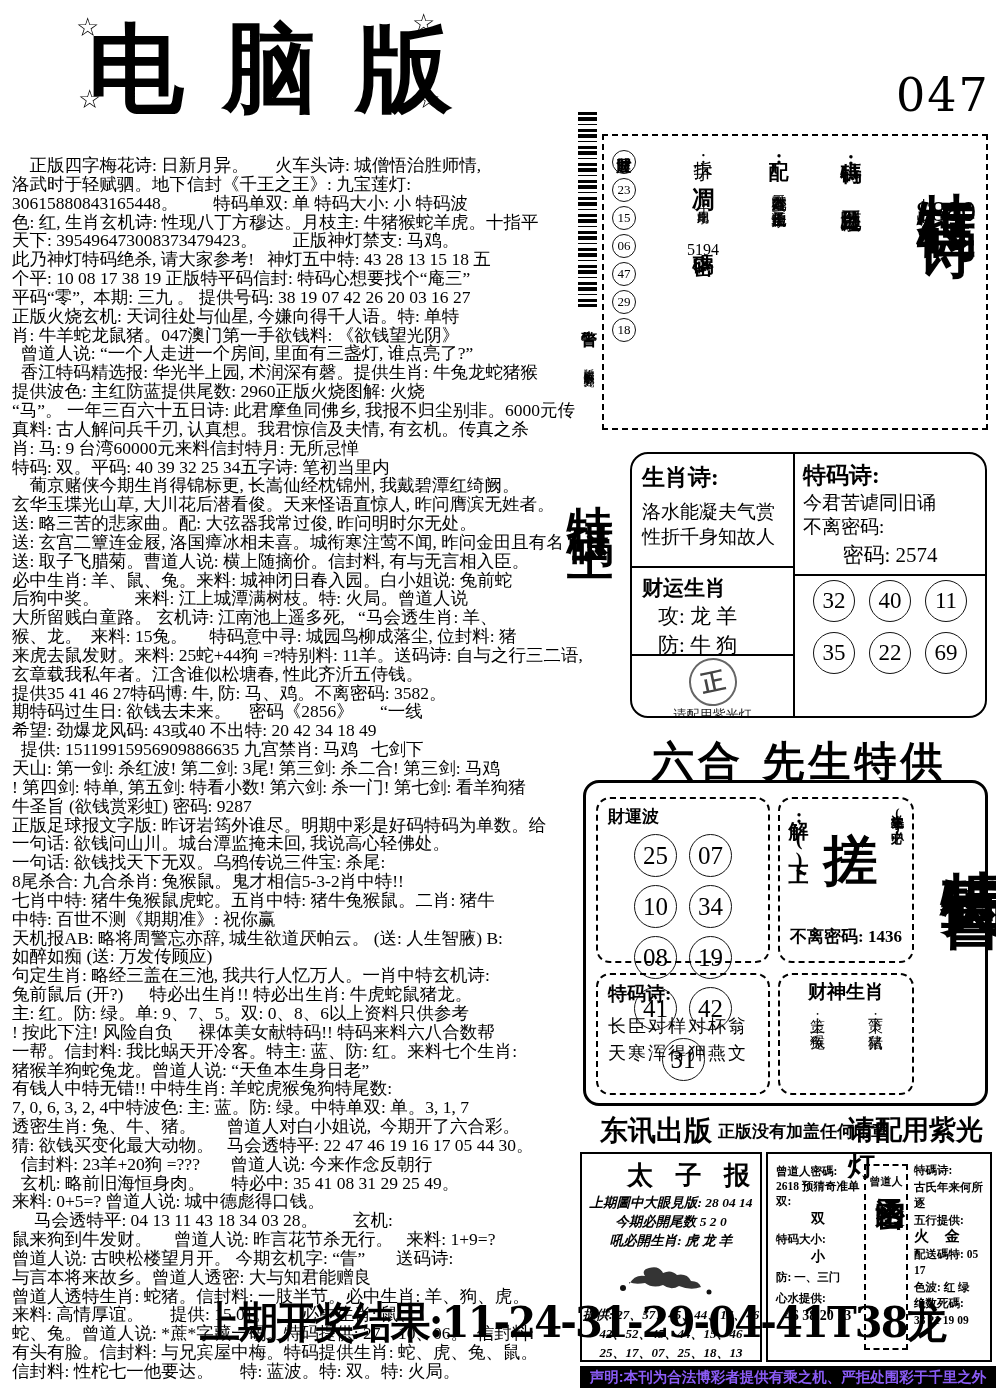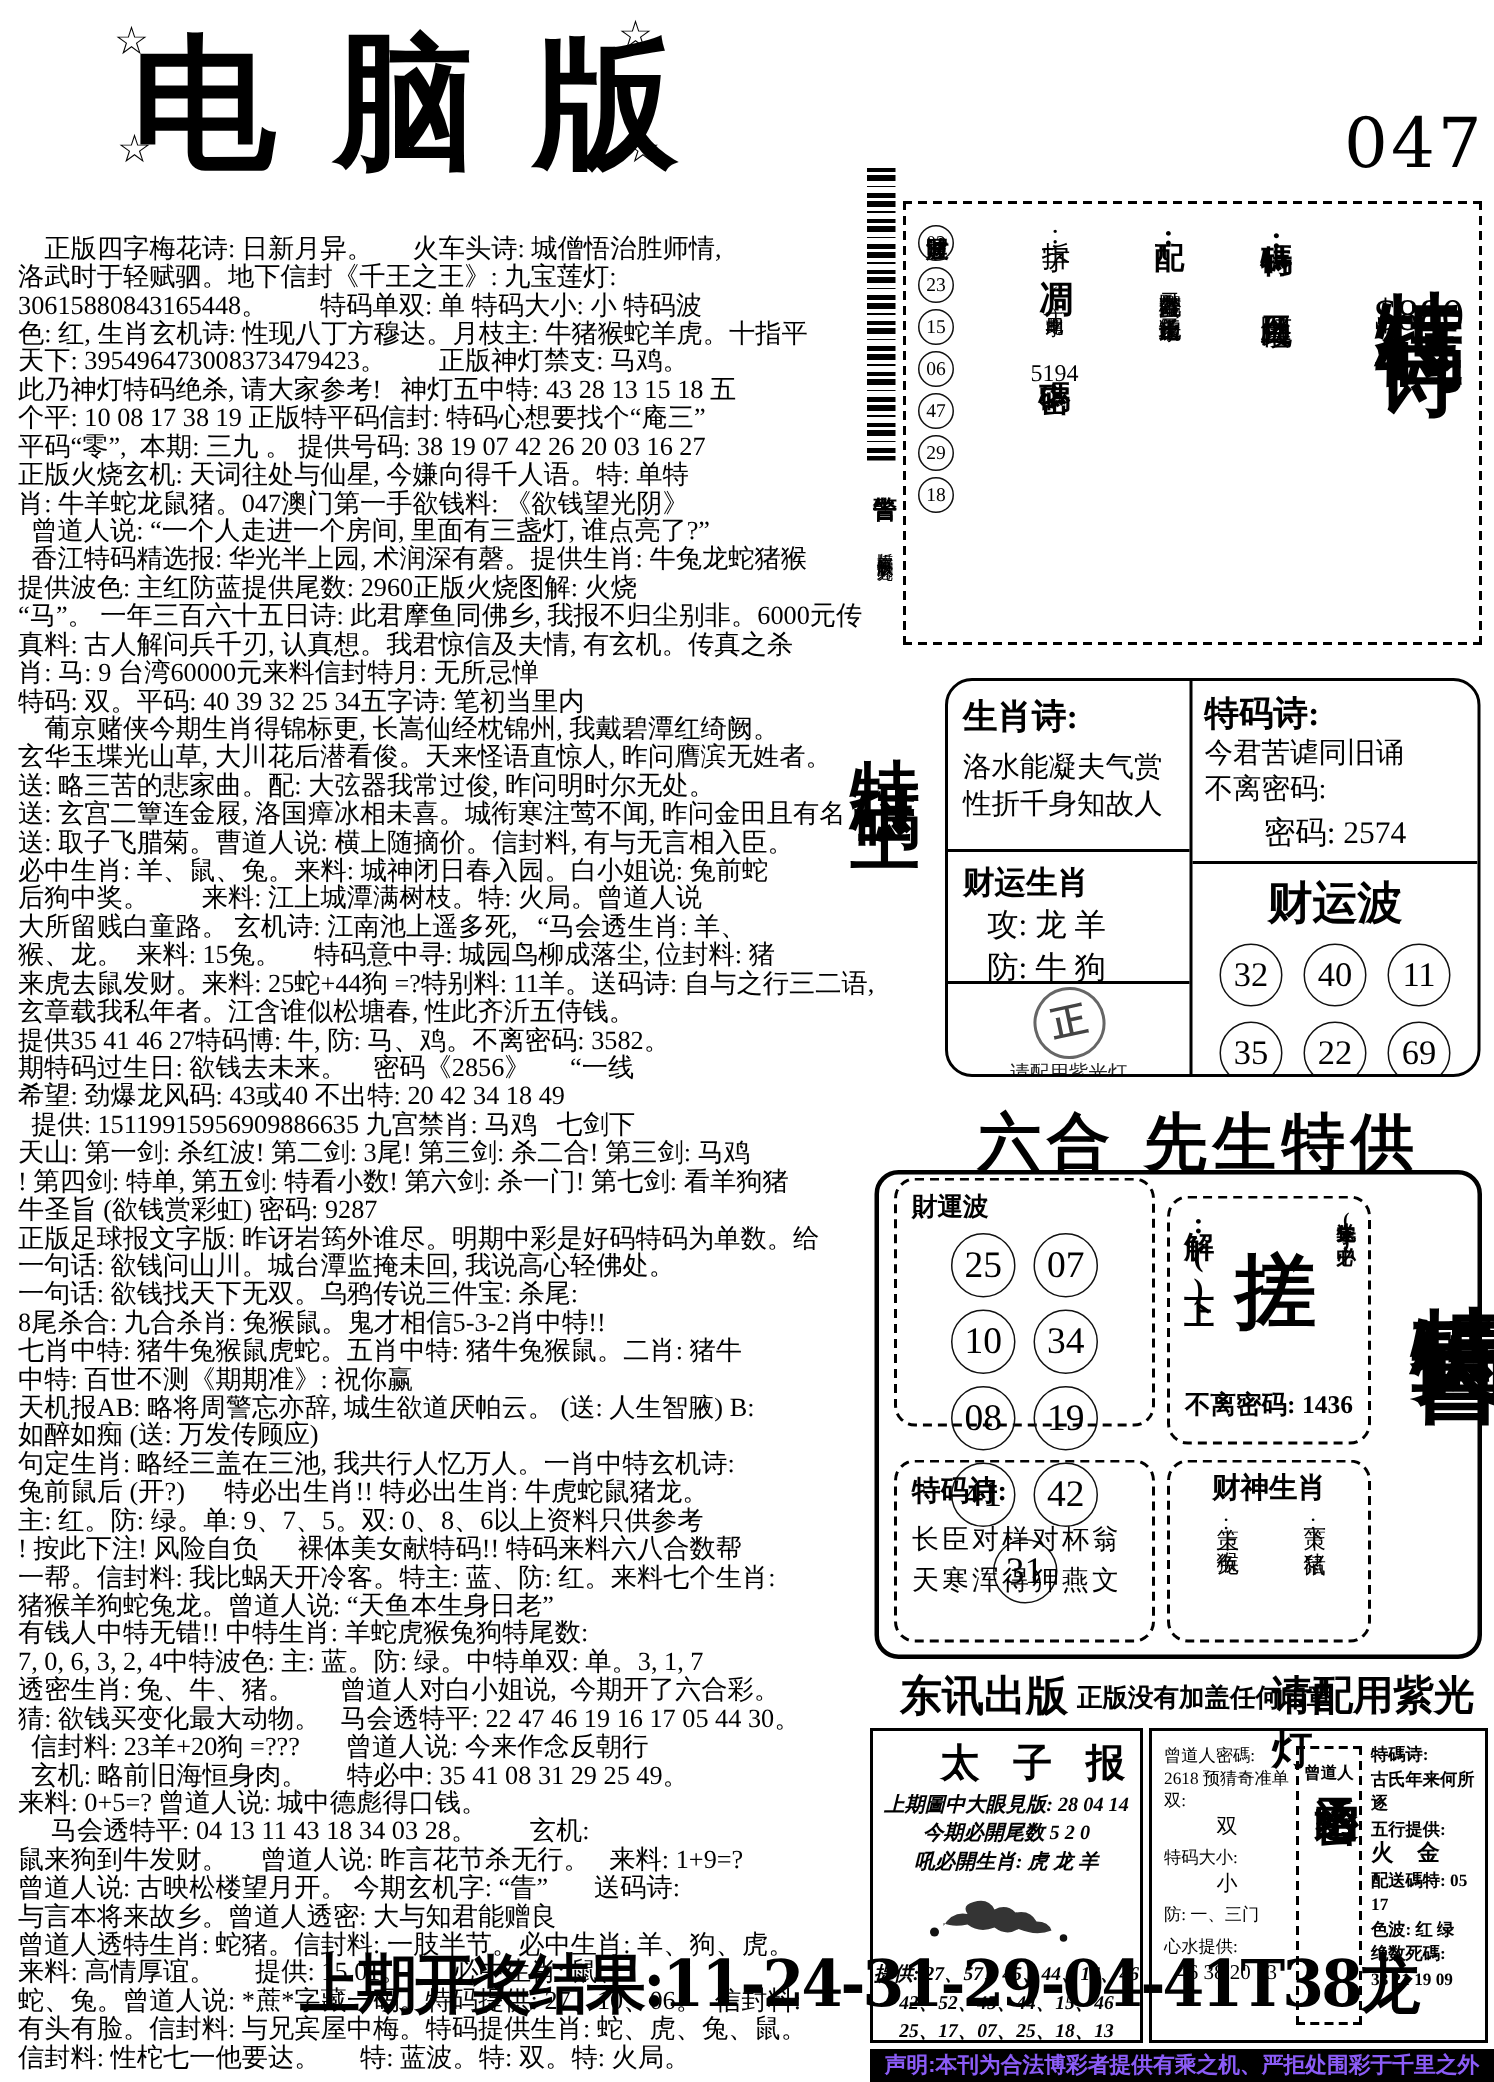--- a/index.html
+++ b/index.html
@@ -59,21 +59,21 @@
   .tw-r-mima{font-size:21px;text-align:center;margin-top:2px;}
   .cyb-title{font-size:30px;font-weight:bold;text-align:center;margin:2px 0 6px;}
   .tw-balls{display:flex;flex-wrap:wrap;gap:10px 14px;justify-content:center;width:170px;margin:0 auto;}
   .tw-balls .ball{width:40px;height:40px;font-size:23px;}
   .tw-right-bottom{border-top:2px solid #000;margin:0 -8px;padding-top:4px;}
   
   .lh-header{left:652px;top:734px;font-size:42px;font-weight:900;letter-spacing:4px;
              font-family:"DejaVu Serif",serif;}
   .lhbox{left:583px;top:780px;width:405px;height:326px;border:3px solid #000;border-radius:16px;box-sizing:border-box;}
   .sub{position:absolute;border:2px dashed #000;border-radius:14px;box-sizing:border-box;}
-  .lh-cyb{left:10px;top:2px;width:174px;height:166px;padding:6px 10px;}
+  .lh-cyb{left:10px;top:14px;width:174px;height:166px;padding:6px 10px;}
   .lh-cyb-label{font-size:17px;font-weight:bold;}
   .lh-balls{display:flex;flex-wrap:wrap;gap:8px 12px;justify-content:center;margin-top:6px;}
   .lh-balls .ball{width:41px;height:41px;font-size:25px;border-width:1px;}
   .lh-jie{left:192px;top:14px;width:136px;height:166px;padding:6px;}
   .jie-row{display:flex;justify-content:space-between;height:112px;}
   .jie-label{font-size:20px;font-weight:bold;}
   .jie-big{font-size:54px;font-weight:bold;align-self:center;}
   .jie-note{font-size:13px;font-weight:bold;}
   .jie-mima{font-size:17px;font-weight:bold;text-align:center;margin-top:8px;}
   .lh-tms{left:10px;top:190px;width:174px;height:122px;padding:6px 10px;}
@@ -89,21 +89,21 @@
   .foot-mid{left:718px;top:1120px;font-size:17px;font-weight:bold;}
   .foot-right{left:848px;top:1112px;font-size:27px;font-weight:bold;}
   
   .tzbox{left:580px;top:1152px;width:182px;height:210px;border:2px solid #000;box-sizing:border-box;
          text-align:center;padding-top:4px;}
   .tz-title{font-size:26px;font-weight:bold;letter-spacing:8px;padding-left:43px;}
   .tz-line{font-size:13.5px;font-weight:bold;font-style:italic;line-height:19px;}
   .tz-nums{font-size:13px;font-weight:bold;font-style:italic;line-height:17px;margin-top:2px;}
   .ink{margin:4px auto 2px;}
   .tmbox{left:766px;top:1152px;width:226px;height:210px;border:2px solid #000;box-sizing:border-box;}
-  .tm-left{position:absolute;left:8px;top:10px;width:84px;font-size:11.5px;font-weight:normal;line-height:15px;}
+  .tm-left{position:absolute;left:8px;top:10px;width:84px;font-size:11.5px;font-weight:bold;line-height:15px;}
   .tm-left .val{display:block;text-align:center;font-size:14px;margin:2px 0 6px;}
   .tm-center{position:absolute;left:96px;top:10px;width:44px;height:186px;border:2px dashed #000;
              text-align:center;box-sizing:border-box;padding-top:8px;}
   .tm-center .word{font-size:30px;font-weight:bold;line-height:48px;}
   .tm-center .sub{position:static;border:none;font-size:11px;font-weight:bold;}
   .tm-right{position:absolute;left:146px;top:8px;width:76px;font-size:11.5px;font-weight:bold;line-height:16.5px;}
   
   .overlay{left:200px;top:1294px;font-size:43px;font-weight:900;letter-spacing:-2px;
            transform:scaleX(0.93);transform-origin:left;font-family:"DejaVu Serif",serif;white-space:nowrap;}
   .disclaimer{left:580px;top:1366px;width:416px;height:22px;background:#000;color:#8b5cf6;
@@ -251,21 +251,20 @@
       </div>
     </div>
     <div class="tw-right">
       <div style="height:114px;">
         <div class="tw-r-title">特码诗:</div>
         <div class="tw-r-line">今君苦谑同旧诵</div>
         <div class="tw-r-line">不离密码:</div>
         <div class="tw-r-mima">密码: 2574</div>
       </div>
       <div class="tw-right-bottom">
-        <div class="cyb-title">财运波</div>
         <div class="tw-balls">
             <span class="ball">32</span>
             <span class="ball">40</span>
             <span class="ball">11</span>
             <span class="ball">35</span>
             <span class="ball">22</span>
             <span class="ball">69</span>
           </div>
       </div>
     </div>

